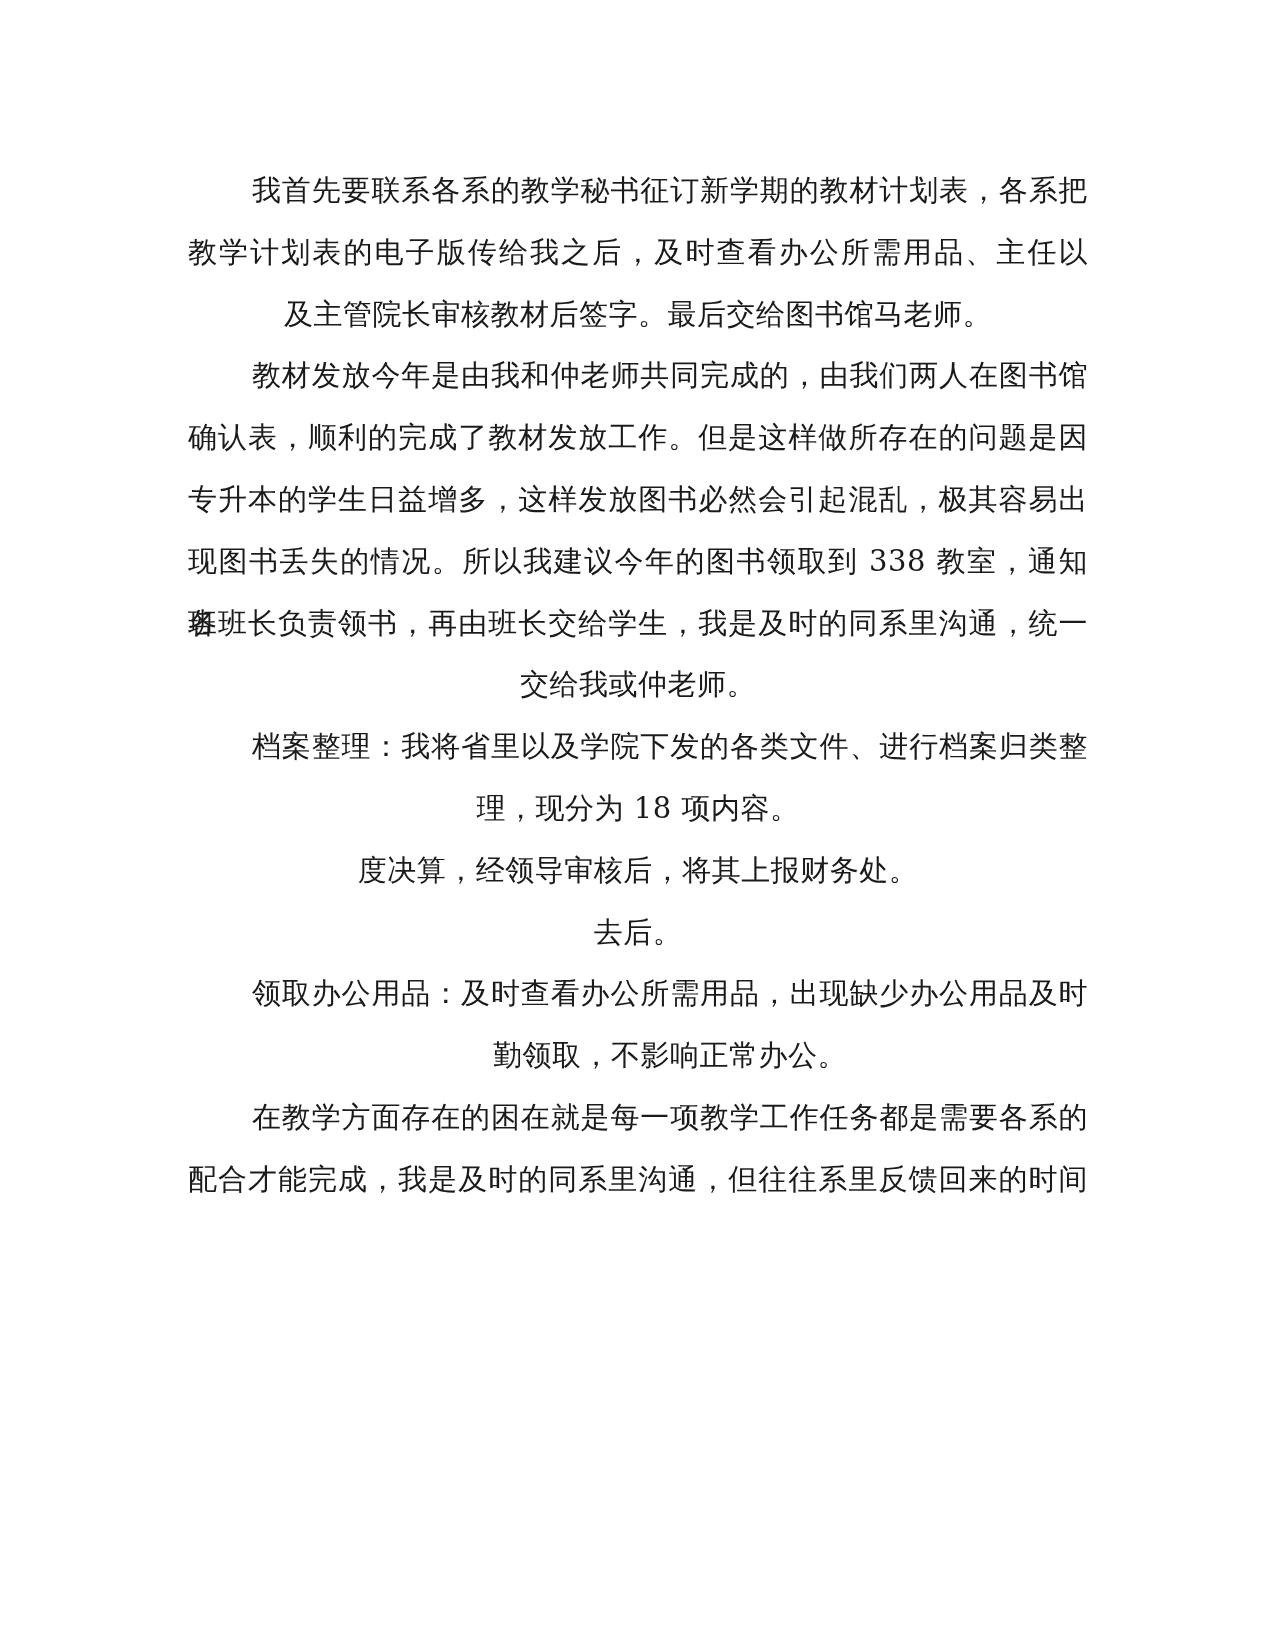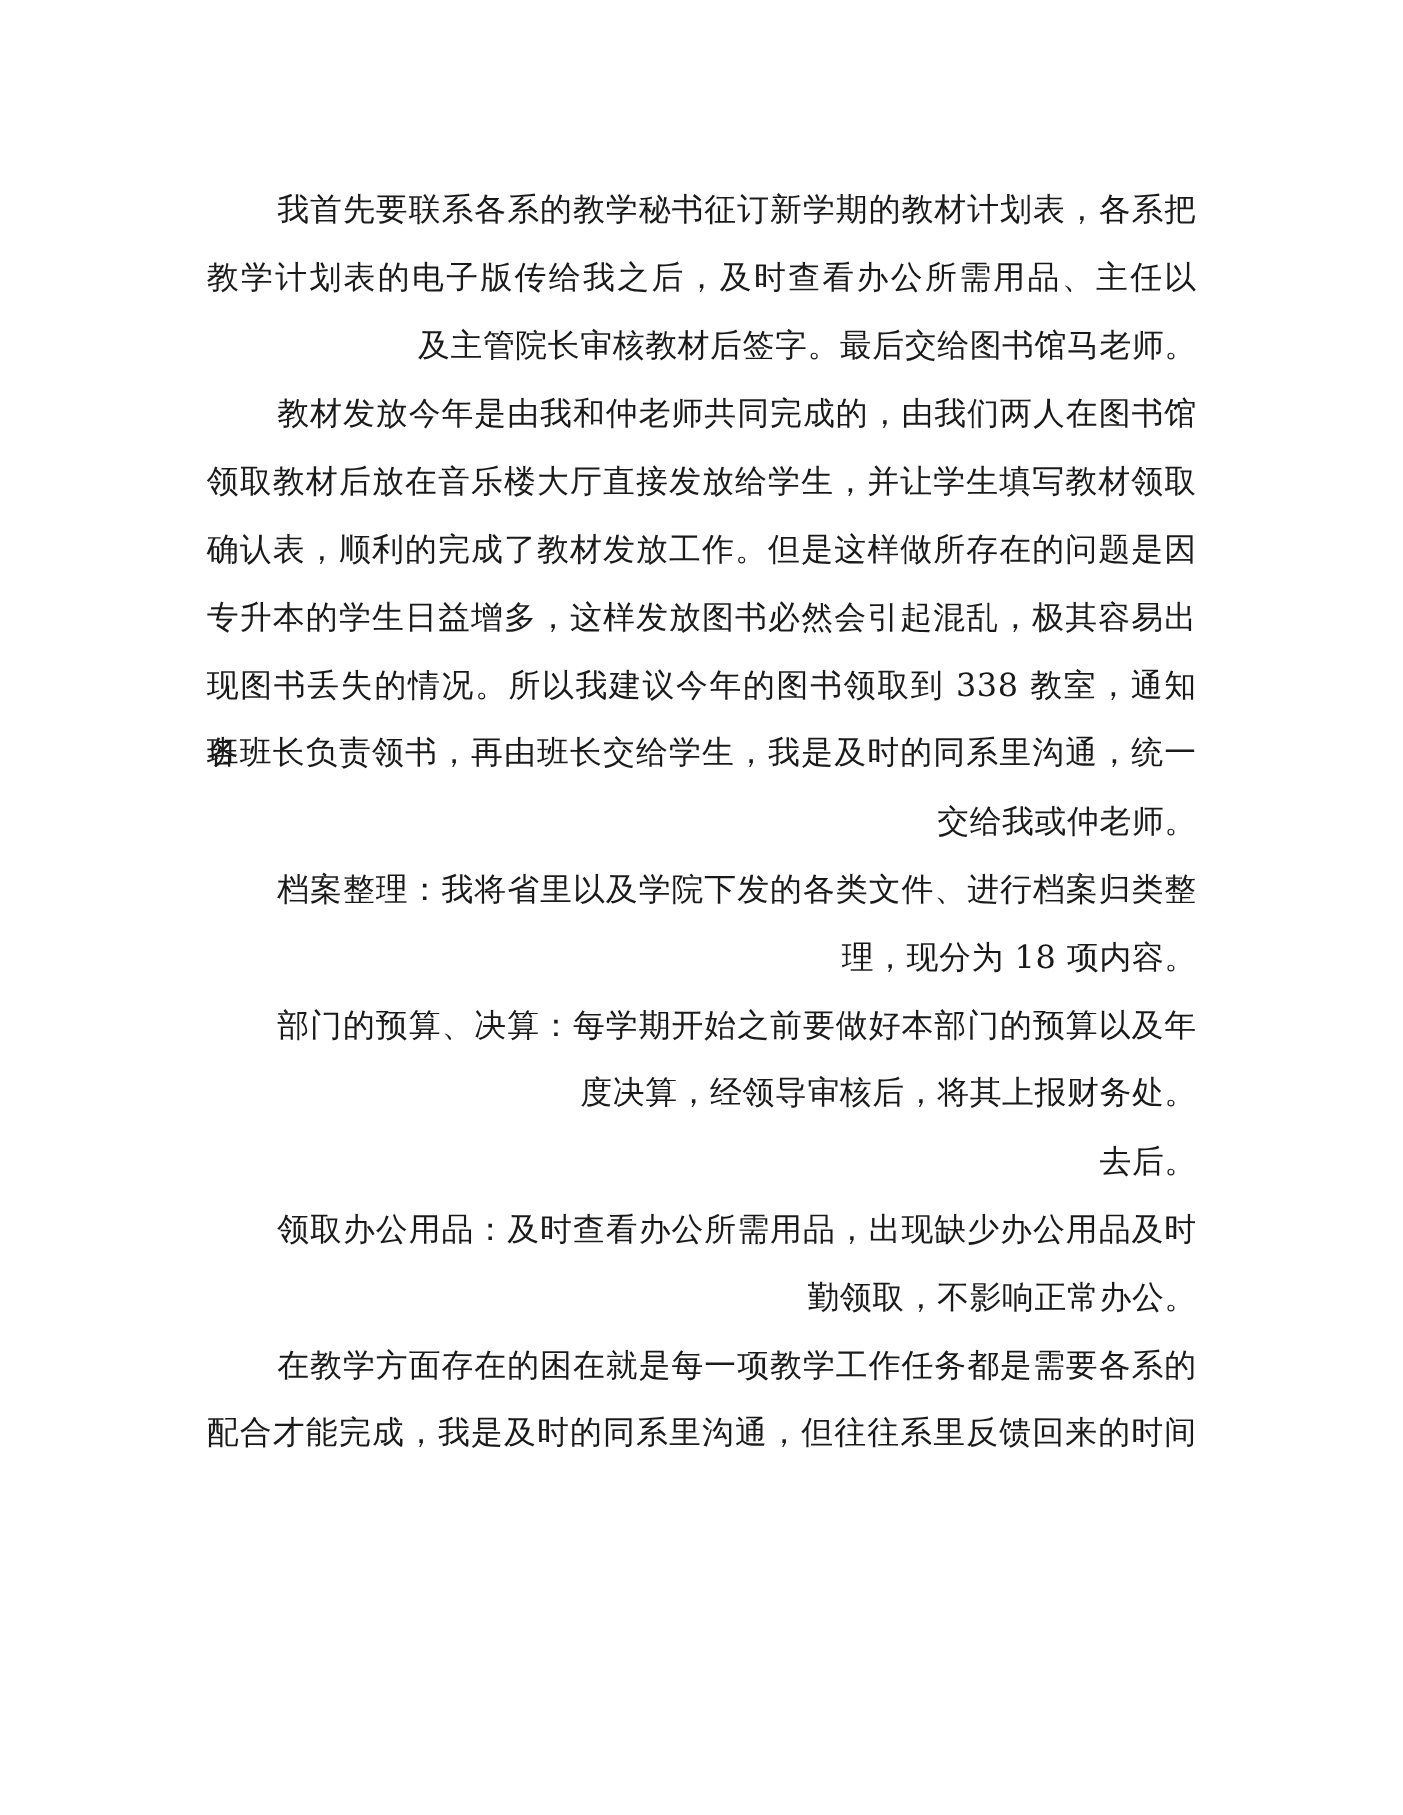--- a/index.html
+++ b/index.html
@@ -27,21 +27,21 @@
     letter-spacing: 0.5px;
     font-weight: 400;
   }
   .paragraph {
     margin: 0;
     padding: 0;
   }
   .line {
     height: 61.8px;
     line-height: 61.8px;
-    text-align: right;
+    text-align: center;
     overflow: visible;
   }
   
   .line.fill {
     text-align: justify;
     text-align-last: justify;
     text-justify: inter-character;
   }
   
   .line.first {
@@ -55,38 +55,36 @@
   <div class="text-block">
 
     <div class="paragraph">
       <div class="line first fill">我首先要联系各系的教学秘书征订新学期的教材计划表，各系把</div>
       <div class="line fill">教学计划表的电子版传给我之后，及时查看办公所需用品、主任以</div>
       <div class="line">及主管院长审核教材后签字。最后交给图书馆马老师。</div>
     </div>
 
     <div class="paragraph">
       <div class="line first fill">教材发放今年是由我和仲老师共同完成的，由我们两人在图书馆</div>
-      <div class="line fill">领取教材后放在音乐楼大厅直接发放给学生，并让学生填写教材领取</div>
       <div class="line fill">确认表，顺利的完成了教材发放工作。但是这样做所存在的问题是因</div>
       <div class="line fill">专升本的学生日益增多，这样发放图书必然会引起混乱，极其容易出</div>
       <div class="line fill">现图书丢失的情况。所以我建议今年的图书领取到 338 教室，通知各</div>
       <div class="line fill">班班长负责领书，再由班长交给学生，我是及时的同系里沟通，统一</div>
       <div class="line">交给我或仲老师。</div>
     </div>
 
     <div class="paragraph">
     </div>
 
     <div class="paragraph">
       <div class="line first fill">档案整理：我将省里以及学院下发的各类文件、进行档案归类整</div>
       <div class="line">理，现分为 18 项内容。</div>
     </div>
 
     <div class="paragraph">
-      <div class="line first fill">部门的预算、决算：每学期开始之前要做好本部门的预算以及年</div>
       <div class="line">度决算，经领导审核后，将其上报财务处。</div>
     </div>
 
     <div class="paragraph">
       <div class="line">去后。</div>
       <div class="line first fill">领取办公用品：及时查看办公所需用品，出现缺少办公用品及时</div>
     </div>
 
     <div class="paragraph">
       <div class="line first">勤领取，不影响正常办公。</div>

